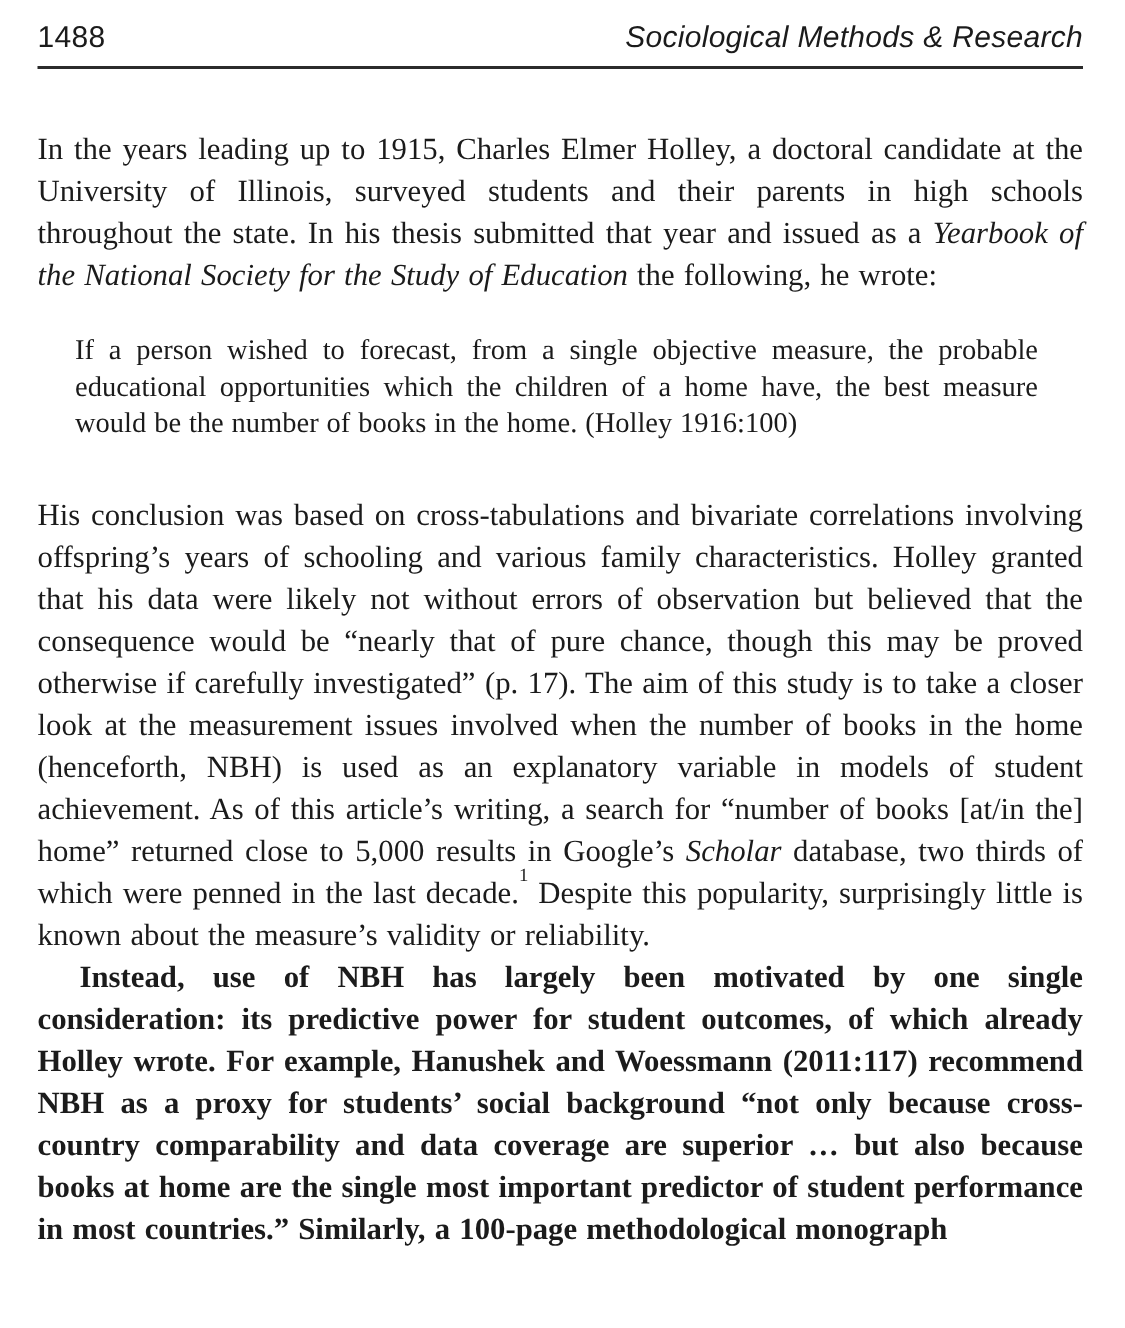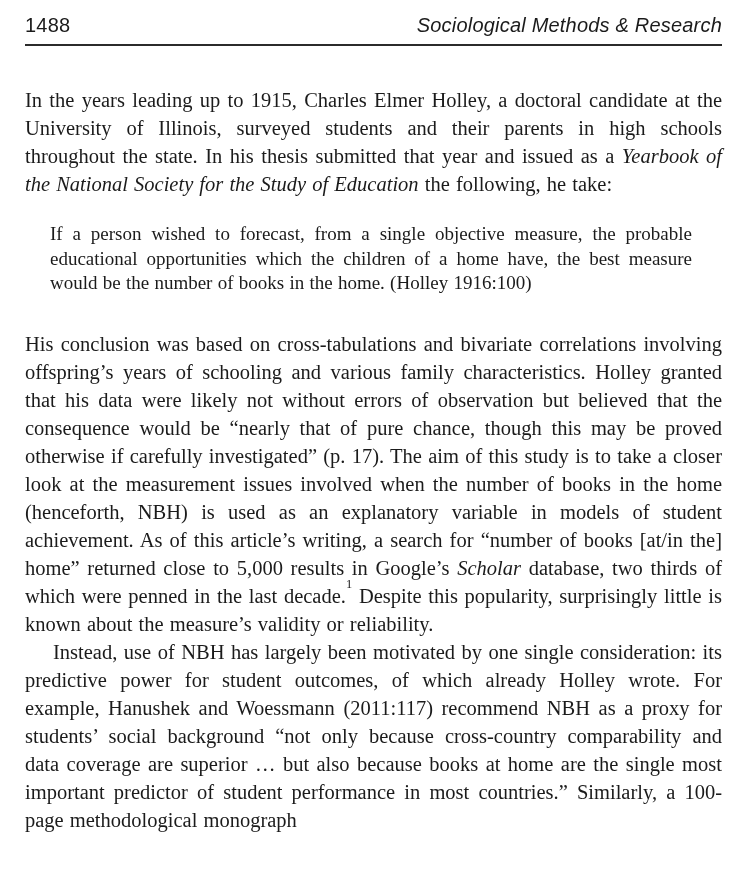--- a/index.html
+++ b/index.html
@@ -35,42 +35,42 @@
     word-spacing: 1px;
   }
   .italic { font-style: italic; }
   .block-quote {
     margin: 24px 30px 34px 25px;
     font-size: 19px;
     line-height: 24.5px;
     text-align: justify;
     word-spacing: 0.5px;
   }
-  .indent-para { text-indent: 28px; }
+  .indent-para { text-indent: 28px; font-weight: bold; }
   .footnote-ref {
     font-size: 12.5px;
     line-height: 0;
     position: relative;
     top: -7px;
   }
 </style>
 </head>
 <body>
 
 <div class="page">
 
   <div class="header-row">
     <span class="page-number">1488</span>
     <span class="journal-title">Sociological Methods &amp; Research</span>
   </div>
 
   <div class="article-body">
 
     <p>
-      <span>In the years leading up to 1915, Charles Elmer Holley, a doctoral candidate at the University of Illinois, surveyed students and their parents in high schools throughout the state. In his thesis submitted that year and issued as a </span><span class="italic">Yearbook of the National Society for the Study of Education</span><span> the following, he take:</span>
+      <span>In the years leading up to 1915, Charles Elmer Holley, a doctoral candidate at the University of Illinois, surveyed students and their parents in high schools throughout the state. In his thesis submitted that year and issued as a </span><span class="italic">Yearbook of the National Society for the Study of Education</span><span> the following, he wrote:</span>
     </p>
 
     <div class="block-quote">
       <span>If a person wished to forecast, from a single objective measure, the probable educational opportunities which the children of a home have, the best measure would be the number of books in the home. (Holley 1916:100)</span>
     </div>
 
     <p>
       <span>His conclusion was based on cross-tabulations and bivariate correlations involving offspring’s years of schooling and various family characteristics. Holley granted that his data were likely not without errors of observation but believed that the consequence would be “nearly that of pure chance, though this may be proved otherwise if carefully investigated” (p. 17). The aim of this study is to take a closer look at the measurement issues involved when the number of books in the home (henceforth, NBH) is used as an explanatory variable in models of student achievement. As of this article’s writing, a search for “number of books [at/in the] home” returned close to 5,000 results in Google’s </span><span class="italic">Scholar</span><span> database, two thirds of which were penned in the last decade.</span><sup class="footnote-ref">1</sup><span> Despite this popularity, surprisingly little is known about the measure’s validity or reliability.</span>
     </p>
 

